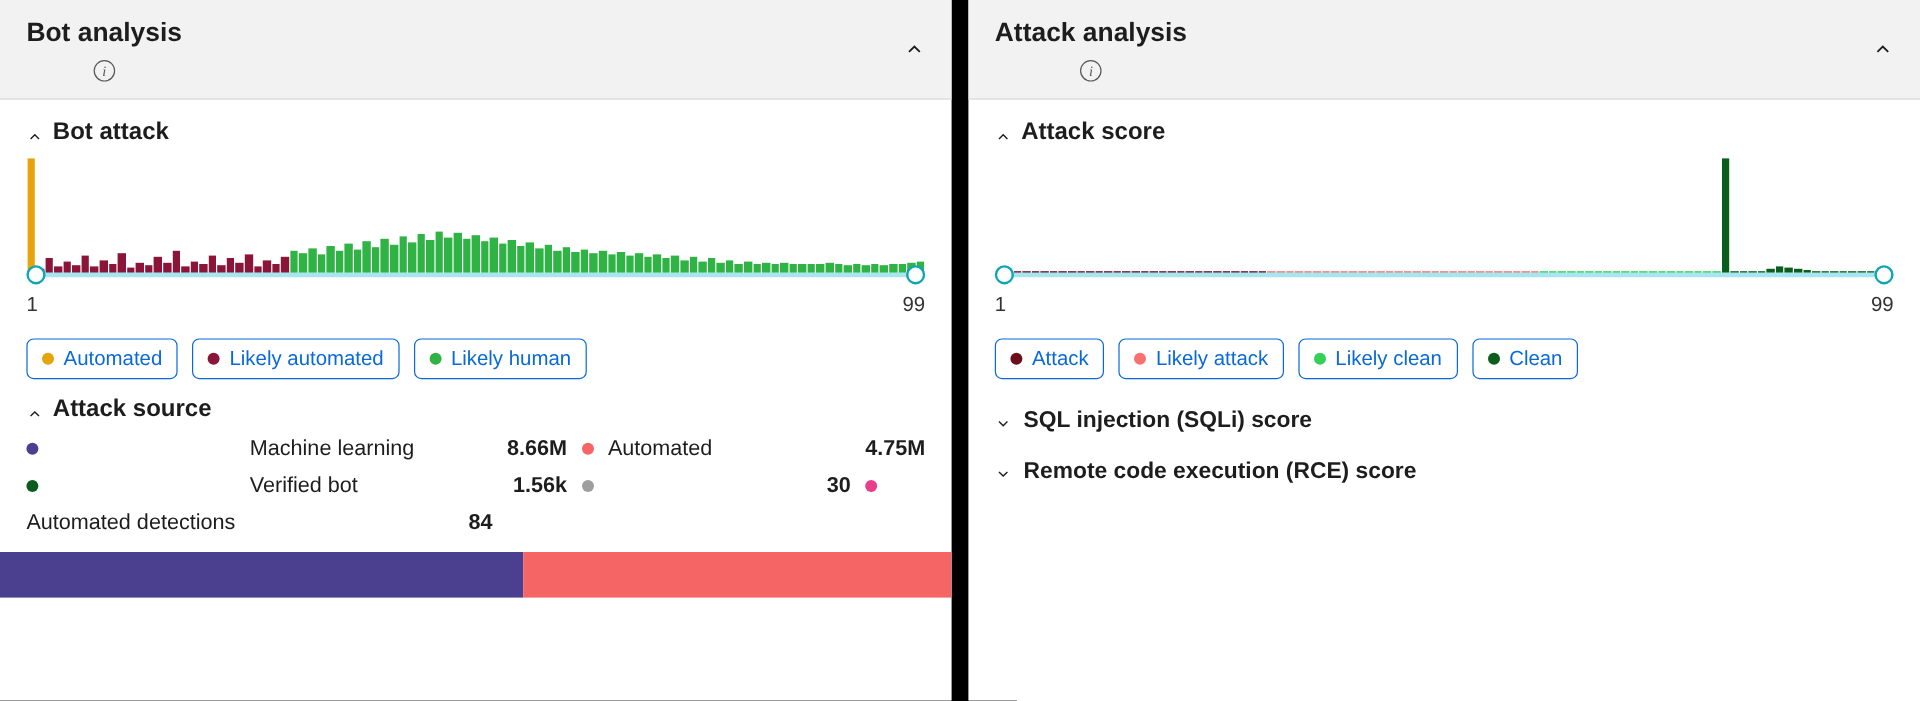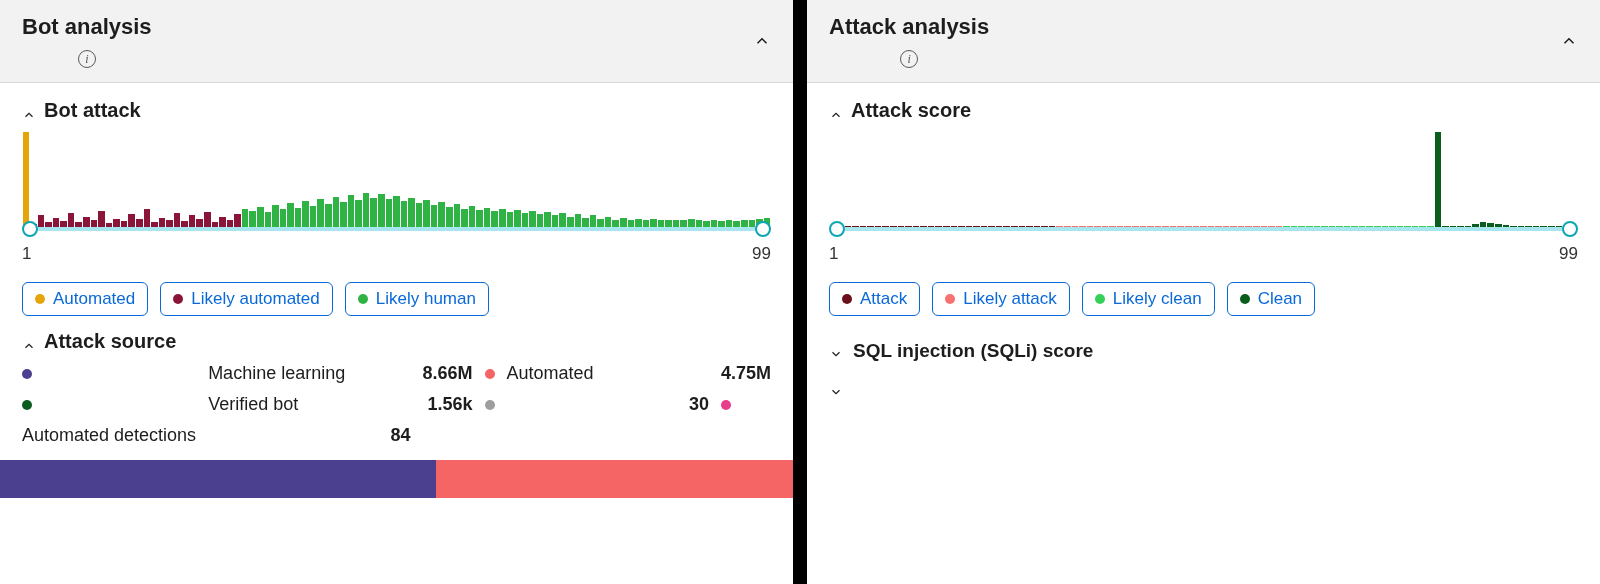--- a/index.html
+++ b/index.html
@@ -423,16 +423,17 @@
         <div class="collapsed-row">
           <span class="chevron" style="width: 14px; height: 14px;"><svg viewBox="0 0 24 24">
               <polyline points="6 9 12 15 18 9"></polyline>
             </svg></span>
           <span>SQL injection (SQLi) score</span>
         </div>
         <div class="collapsed-row">
           <span class="chevron" style="width: 14px; height: 14px;"><svg viewBox="0 0 24 24">
               <polyline points="6 9 12 15 18 9"></polyline>
             </svg></span>
+          <span>Remote code execution (RCE) score</span>
         </div>
       </div>
   </div>
 </div>
 
 </body></html>

